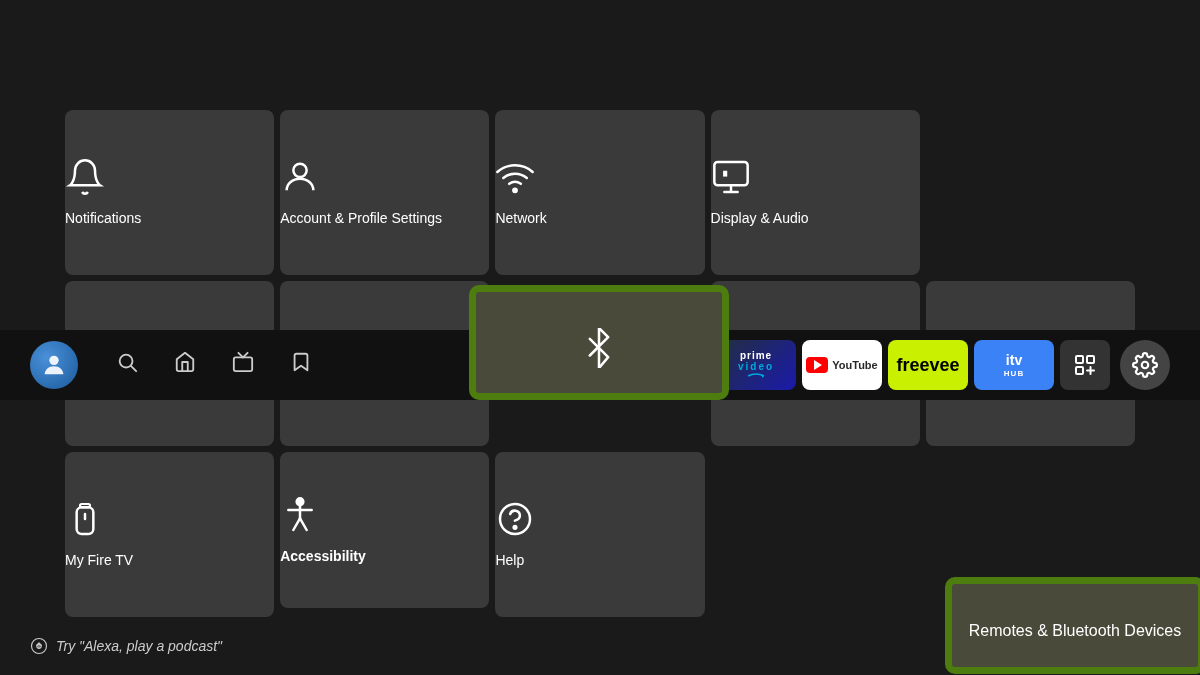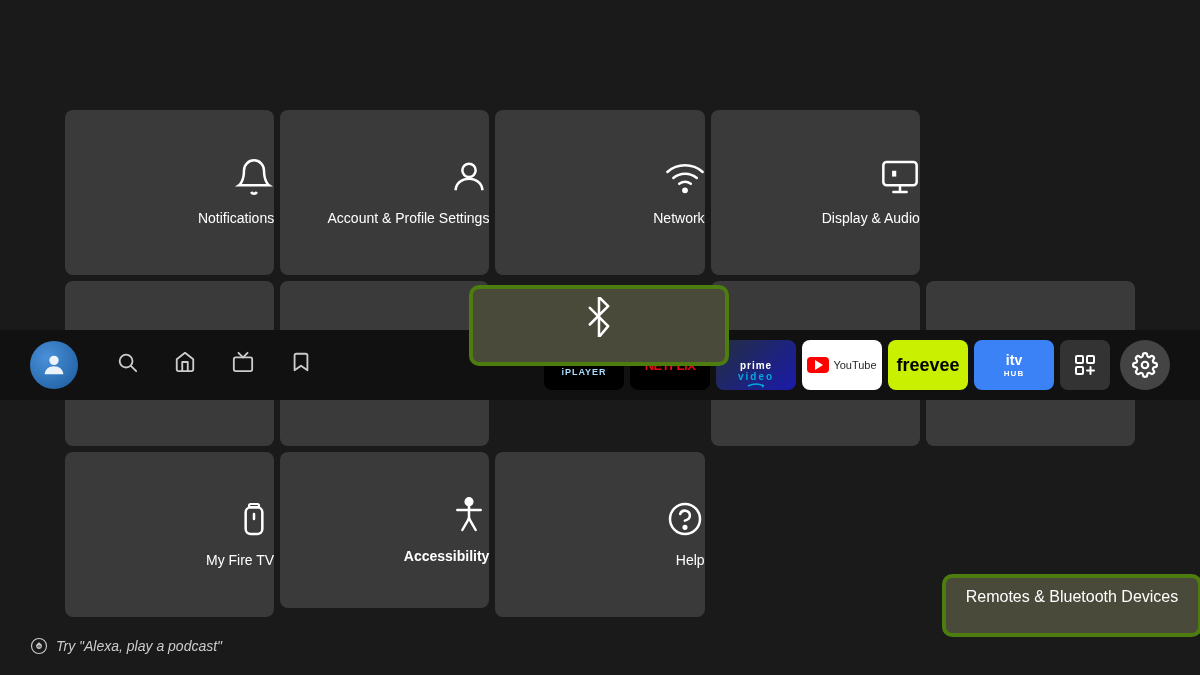--- a/index.html
+++ b/index.html
@@ -10,21 +10,21 @@
       font-family: 'Arial', sans-serif;
       overflow: hidden;
       position: relative;
     }
 
     .grid-item {
       background: #3a3a3a;
       border-radius: 8px;
       display: flex;
       flex-direction: column;
-      align-items: flex-end;
+      align-items: flex-start;
       justify-content: center;
       gap: 12px;
       cursor: pointer;
       position: relative;
     }
 
     .grid-item-label {
       color: #ffffff;
       font-size: 14px;
       text-align: center;
@@ -87,42 +87,42 @@
       border-radius: 8px;
       display: flex;
       align-items: center;
       justify-content: center;
       cursor: pointer;
       flex-shrink: 0;
     }
 
     .app-bbc { background: #000000; }
     .app-netflix { background: #000000; }
-    .app-prime { background: #1a1aff; align-items: flex-end; }
+    .app-prime { background: #1a1aff; }
     .app-youtube { background: #ffffff; }
     .app-freevee { background: #c8f000; }
     .app-itv { background: #3b82f6; }
     .app-grid { background: #333333; }
 
     
     .selected-card {
       position: absolute;
       top: 285px;
       left: 469px;
       width: 260px;
       background: #4a4a3a;
-      border: 4px solid #4d7c0f;
+      border: 7px solid #4d7c0f;
       border-radius: 10px;
       display: flex;
       flex-direction: column;
       align-items: center;
       justify-content: center;
       gap: 12px;
       z-index: 20;
-      padding: 8px 10px 25px;
+      padding: 36px 10px 25px;
     }
 
     .selected-card .grid-label {
       color: #ffffff;
       font-size: 16px;
       text-align: center;
       line-height: 1.4;
     }
 
     
@@ -139,21 +139,21 @@
     }
 
     
     .bbc-text { color: white; font-size: 9px; font-weight: bold; line-height: 1.1; text-align: center; }
     .bbc-top { font-size: 11px; }
     .netflix-text { color: #e50914; font-size: 13px; font-weight: 900; letter-spacing: -0.5px; }
     .prime-logo { display: flex; flex-direction: column; align-items: center; }
     .youtube-wrap { display: flex; align-items: center; gap: 4px; }
     .yt-icon { background: #ff0000; border-radius: 4px; width: 22px; height: 16px; display: flex; align-items: center; justify-content: center; }
     .yt-play { border-left: 8px solid white; border-top: 5px solid transparent; border-bottom: 5px solid transparent; margin-left: 2px; }
-    .yt-label { color: #282828; font-size: 11px; font-weight: normal; }
+    .yt-label { color: #282828; font-size: 11px; font-weight: bold; }
     .freevee-text { color: #000000; font-size: 13px; font-weight: 900; }
     .itv-text { color: white; font-size: 10px; font-weight: bold; text-align: center; line-height: 1.2; }
 
     
     .grid-item-small {
       height: 165px;
     }
 
     
     .remotes-placeholder {

